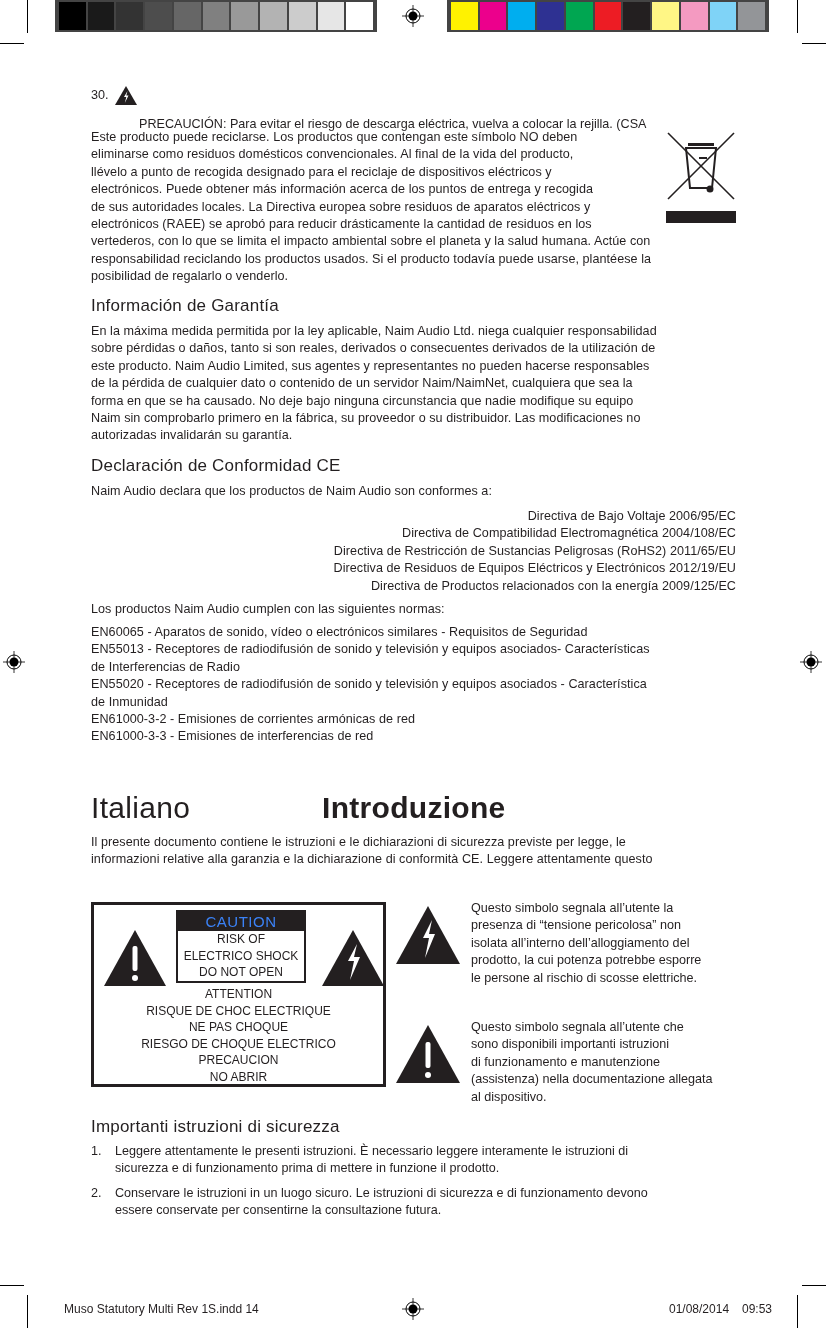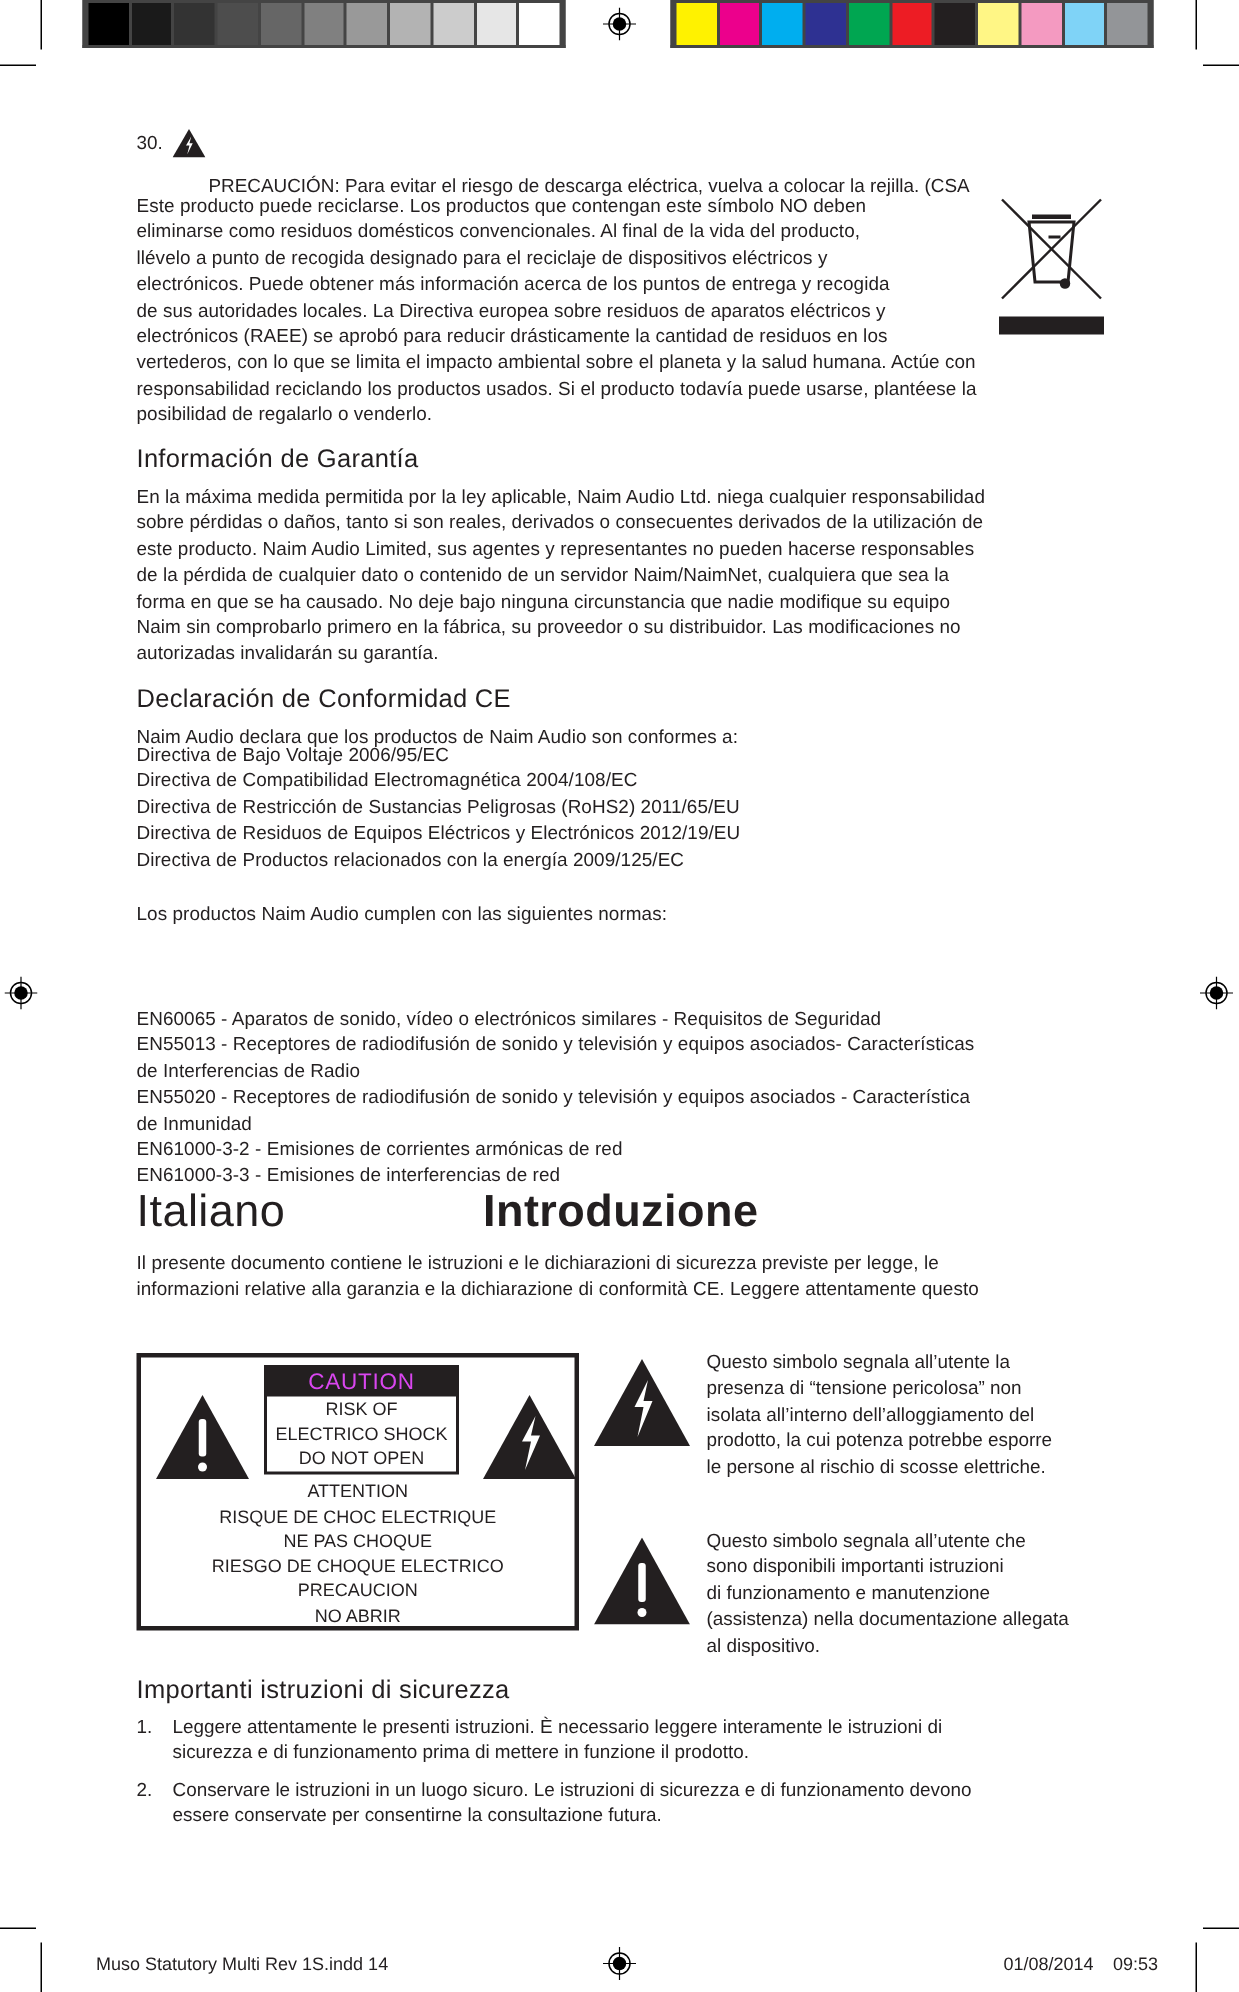--- a/index.html
+++ b/index.html
@@ -19,21 +19,21 @@
   .line { display: block; white-space: nowrap; }
 
   .caution-num { position: absolute; left: 91px; top: 88px; font-size: 12.6px; }
   .caution-icon { position: absolute; left: 115px; top: 86px; }
   .caution-text { position: absolute; left: 139px; top: 88px; width: 590px; font-size: 12.6px; line-height: 17.4px; margin-top: 28px; }
 
   .weee { position: absolute; left: 666px; top: 130px; width: 70px; height: 94px; }
 
   .cbox { position: absolute; left: 91px; top: 902px; width: 295px; height: 185px; border: 3px solid #231f20; }
   .cbox .center { position: absolute; left: 82px; top: 5px; width: 130px; border: 2px solid #231f20; text-align: center; }
-  .cbox .cap-head { background: #231f20; color: #d946ef; font-size: 15px; line-height: 19px; letter-spacing: 0.5px; }
+  .cbox .cap-head { background: #231f20; color: #3b82f6; font-size: 15px; line-height: 19px; letter-spacing: 0.5px; }
   .cbox .cap-line { font-size: 12px; line-height: 16.5px; }
   .cbox .below { position: absolute; left: 0; right: 0; top: 81px; text-align: center; font-size: 12px; line-height: 16.5px; }
   .cbox .tri-l { position: absolute; left: 10px; top: 25px; }
   .cbox .tri-r { position: absolute; left: 228px; top: 25px; }
 
   .sym-block { position: absolute; left: 396px; width: 345px; }
   .sym-block .icon { position: absolute; left: 0; top: 6px; }
   .sym-block .txt { position: absolute; left: 75px; top: 0; width: 270px; font-size: 12.6px; line-height: 17.4px; }
 
   .list-item { position: absolute; left: 91px; width: 645px; font-size: 12.6px; line-height: 17.4px; }
@@ -142,29 +142,29 @@
   <span class="line">sobre pérdidas o daños, tanto si son reales, derivados o consecuentes derivados de la utilización de</span>
   <span class="line">este producto. Naim Audio Limited, sus agentes y representantes no pueden hacerse responsables</span>
   <span class="line">de la pérdida de cualquier dato o contenido de un servidor Naim/NaimNet, cualquiera que sea la</span>
   <span class="line">forma en que se ha causado. No deje bajo ninguna circunstancia que nadie modifique su equipo</span>
   <span class="line">Naim sin comprobarlo primero en la fábrica, su proveedor o su distribuidor. Las modificaciones no</span>
   <span class="line">autorizadas invalidarán su garantía.</span>
 </div>
 
 <div class="h2" style="top:456px;">Declaración de Conformidad CE</div>
 <div class="p" style="top:483px;">Naim Audio declara que los productos de Naim Audio son conformes a:</div>
-<div class="p" style="top:495px;">
+<div class="p" style="top:508px;text-align:right;">
   <span class="line">Directiva de Bajo Voltaje 2006/95/EC</span>
   <span class="line">Directiva de Compatibilidad Electromagnética 2004/108/EC</span>
   <span class="line">Directiva de Restricción de Sustancias Peligrosas (RoHS2) 2011/65/EU</span>
   <span class="line">Directiva de Residuos de Equipos Eléctricos y Electrónicos 2012/19/EU</span>
   <span class="line">Directiva de Productos relacionados con la energía 2009/125/EC</span>
 </div>
 <div class="p" style="top:601px;">Los productos Naim Audio cumplen con las siguientes normas:</div>
-<div class="p" style="top:624px;margin-top:47px;">
+<div class="p" style="top:624px;">
   <span class="line">EN60065 - Aparatos de sonido, vídeo o electrónicos similares - Requisitos de Seguridad</span>
   <span class="line">EN55013 - Receptores de radiodifusión de sonido y televisión y equipos asociados- Características</span>
   <span class="line">de Interferencias de Radio</span>
   <span class="line">EN55020 - Receptores de radiodifusión de sonido y televisión y equipos asociados - Característica</span>
   <span class="line">de Inmunidad</span>
   <span class="line">EN61000-3-2 - Emisiones de corrientes armónicas de red</span>
   <span class="line">EN61000-3-3 - Emisiones de interferencias de red</span>
 </div>
 
 <div class="h1" style="left:91px; top:791px;">Italiano</div>

